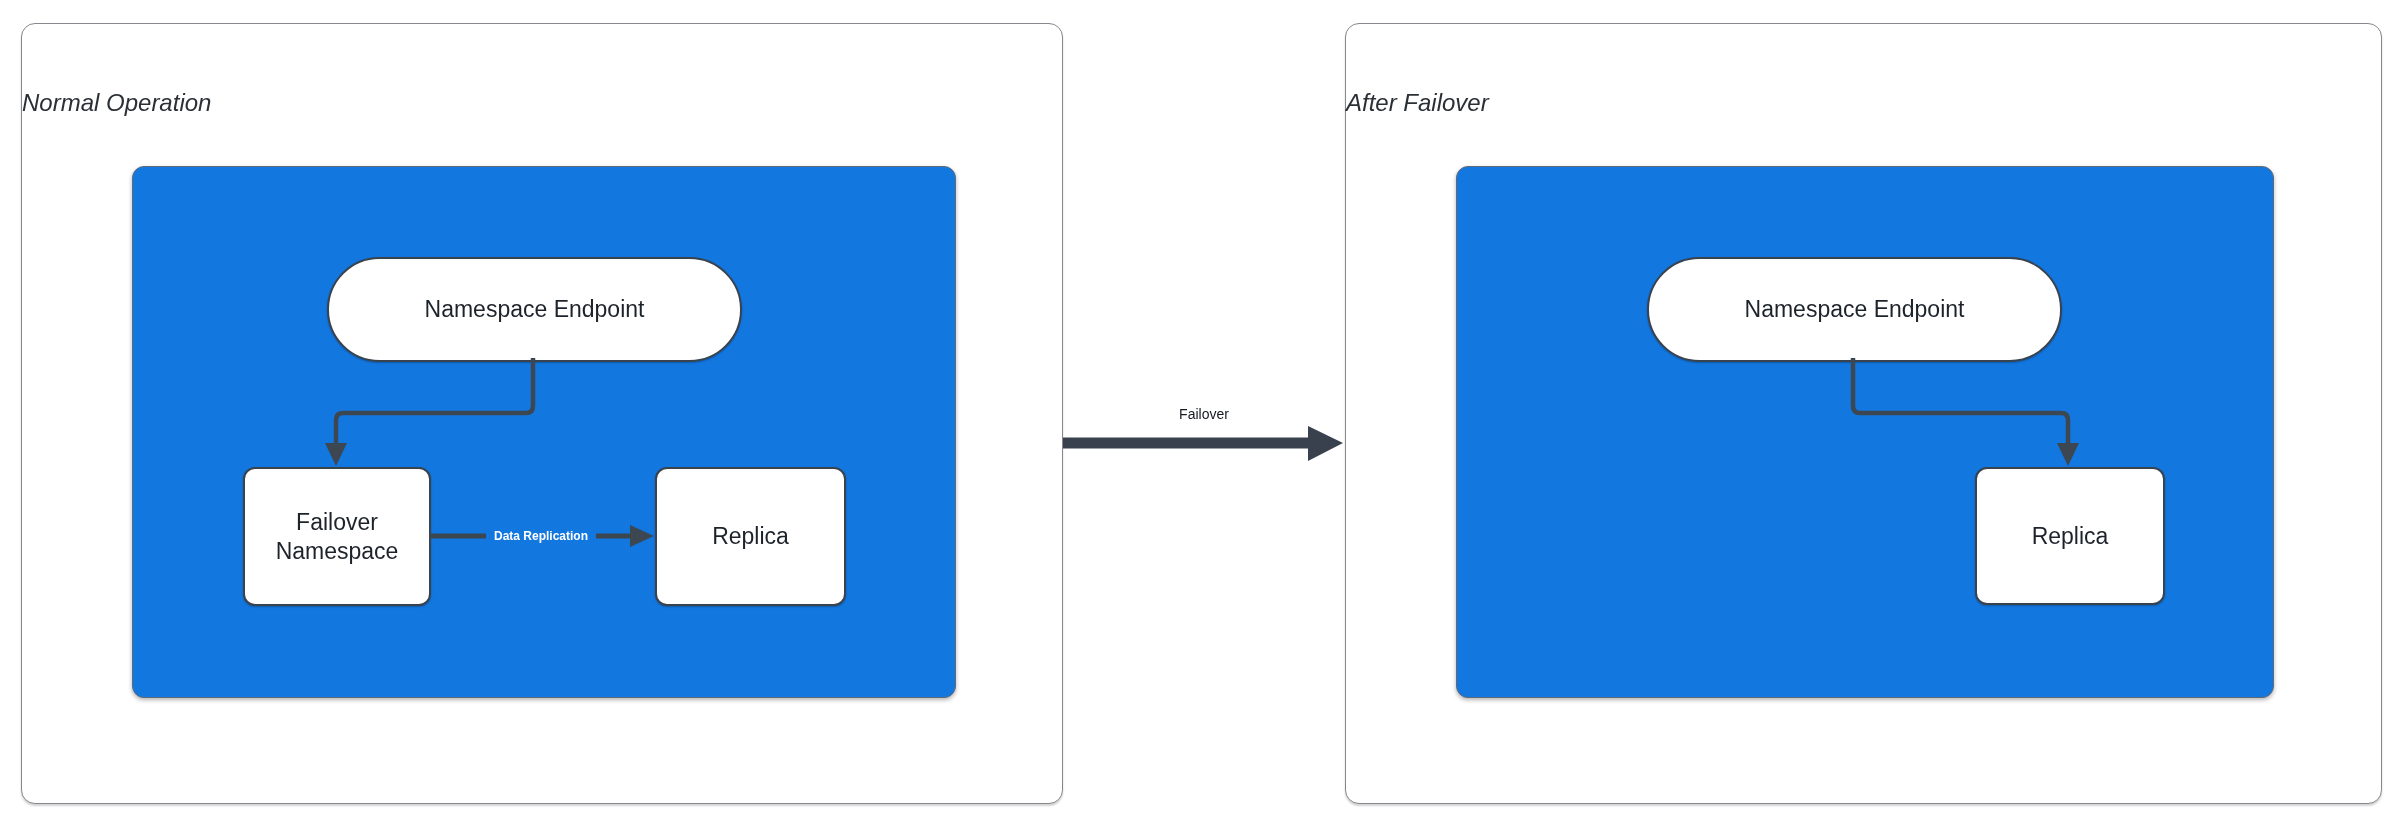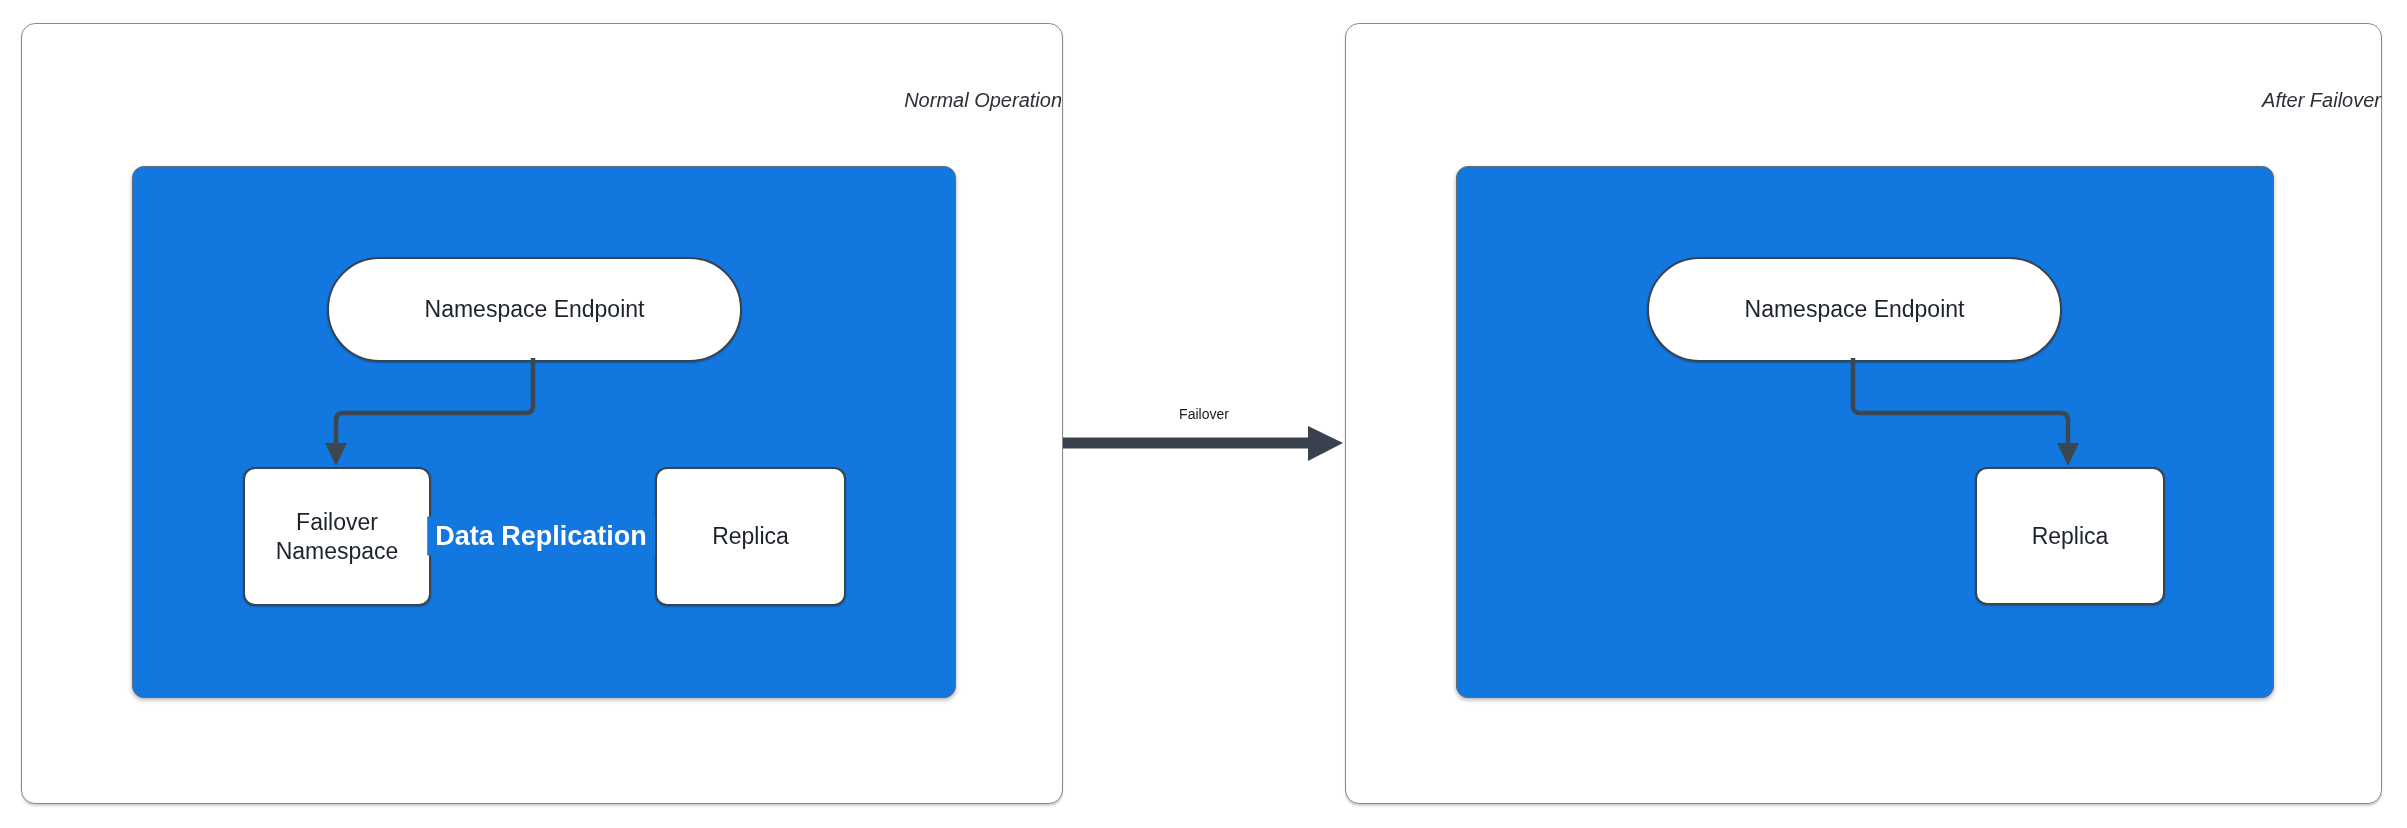--- a/index.html
+++ b/index.html
@@ -23,22 +23,22 @@
     border: 1.5px solid var(--panel-border, #85898e);
     border-radius: 14px;
     box-shadow: 0 2px 2px rgba(0,0,0,0.18);
     box-sizing: border-box;
   }
   .panel-title {
     position: absolute;
     top: 65px;
     left: 0;
     right: 0;
-    text-align: right;
-    font-size: 20px;
+    text-align: left;
+    font-size: 24px;
     font-style: italic;
     color: var(--title-text, #2b3036);
   }
   .cluster {
     position: absolute;
     background: var(--cluster-fill, #1377e0);
     border: 1px solid var(--cluster-stroke, #5f6b76);
     border-radius: 12px;
     box-shadow: 0 2px 4px rgba(0,0,0,0.30);
     box-sizing: border-box;
@@ -71,21 +71,21 @@
     top: 0;
     width: 2407px;
     height: 828px;
     pointer-events: none;
   }
   .edge-label {
     position: absolute;
     transform: translate(-50%, -50%);
     background: var(--cluster-fill, #1377e0);
     color: var(--edge-label-text, #ffffff);
-    font-size: 27px;
+    font-size: 12px;
     font-weight: bold;
     white-space: nowrap;
     padding: 4px 8px;
   }
   .transition-label {
     position: absolute;
     transform: translate(-50%, -50%);
     color: var(--transition-text, #16191e);
     font-size: 14px;
     white-space: nowrap;

